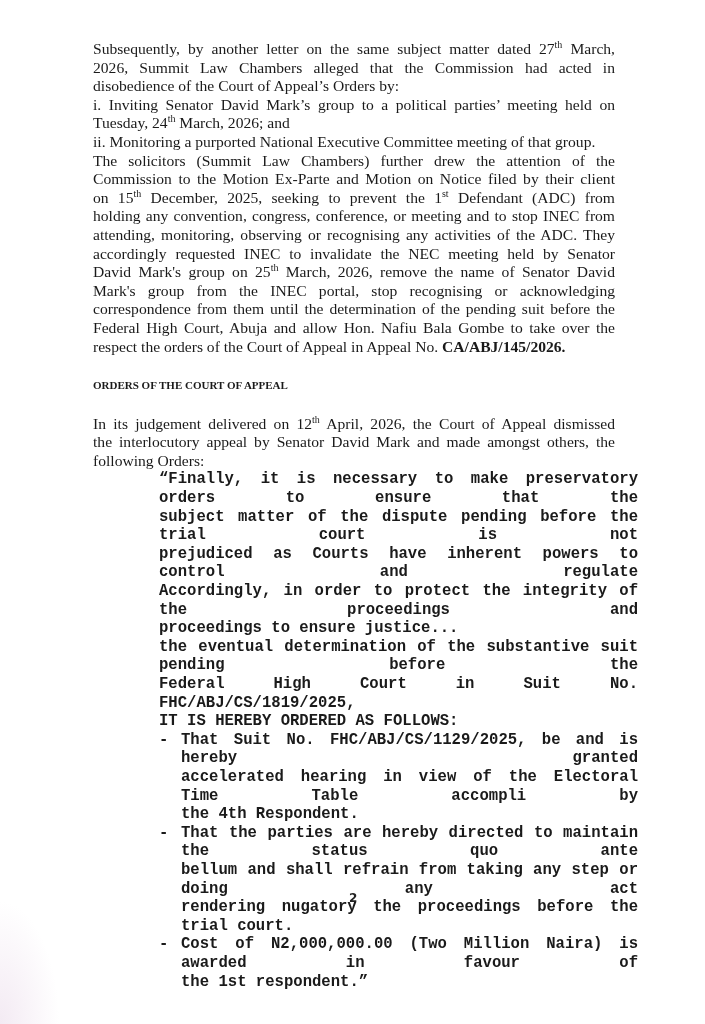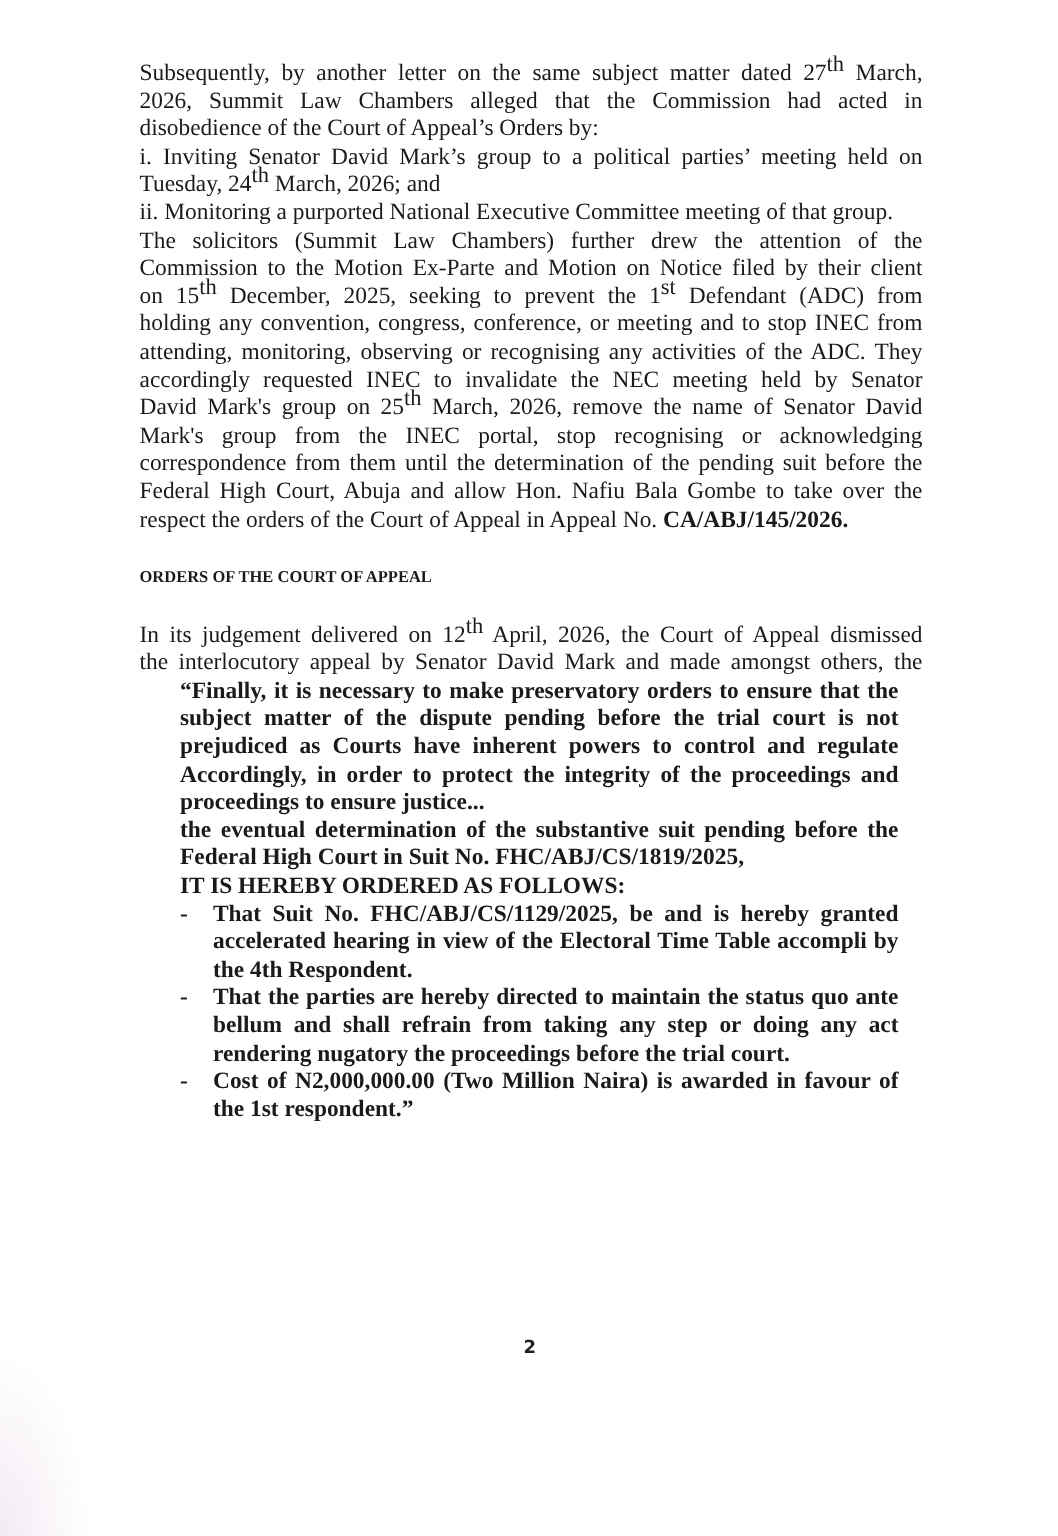--- a/index.html
+++ b/index.html
@@ -41,34 +41,35 @@
     }
     .line {
       display: block;
       text-align: justify;
       text-align-last: justify;
     }
     .line.last {
       text-align-last: left;
     }
     sup {
-      font-size: 15px;
+      font-size: 10px;
       line-height: 0;
       vertical-align: 6px;
     }
     .heading {
       font-weight: bold;
       margin-top: 20px;
       margin-bottom: 20px;
       font-size: 11px;
     }
     .quote {
       font-weight: bold;
-      margin-left: 27px;
+      margin-left: 66px;
       width: 479px;
+      font-family: Liberation Mono, monospace;
     }
     .orders {
       list-style: none;
       margin: 0;
       padding: 0;
       font-weight: bold;
     }
     .orders li {
       position: relative;
       padding-left: 22px;
@@ -117,20 +118,21 @@
       <span class="line"><span>correspondence from them until the determination of the pending suit before the</span></span>
       <span class="line"><span>Federal High Court, Abuja and allow Hon. Nafiu Bala Gombe to take over the</span></span>
       <span class="line last"><span>respect the orders of the Court of Appeal in Appeal No. </span><b>CA/ABJ/145/2026.</b></span>
     </p>
 
     <div class="heading">ORDERS OF THE COURT OF APPEAL</div>
 
     <p>
       <span class="line"><span>In its judgement delivered on 12</span><sup>th</sup><span> April, 2026, the Court of Appeal dismissed</span></span>
       <span class="line"><span>the interlocutory appeal by Senator David Mark and made amongst others, the</span></span>
+      <span class="line last"><span>following Orders:</span></span>
     </p>
 
     <div class="quote">
       <span class="line">“Finally, it is necessary to make preservatory orders to ensure that the</span>
       <span class="line">subject matter of the dispute pending before the trial court is not</span>
       <span class="line">prejudiced as Courts have inherent powers to control and regulate</span>
       <span class="line">Accordingly, in order to protect the integrity of the proceedings and</span>
       <span class="line last">proceedings to ensure justice...</span>
       <span class="line">the eventual determination of the substantive suit pending before the</span>
       <span class="line last">Federal High Court in Suit No. FHC/ABJ/CS/1819/2025,</span>

